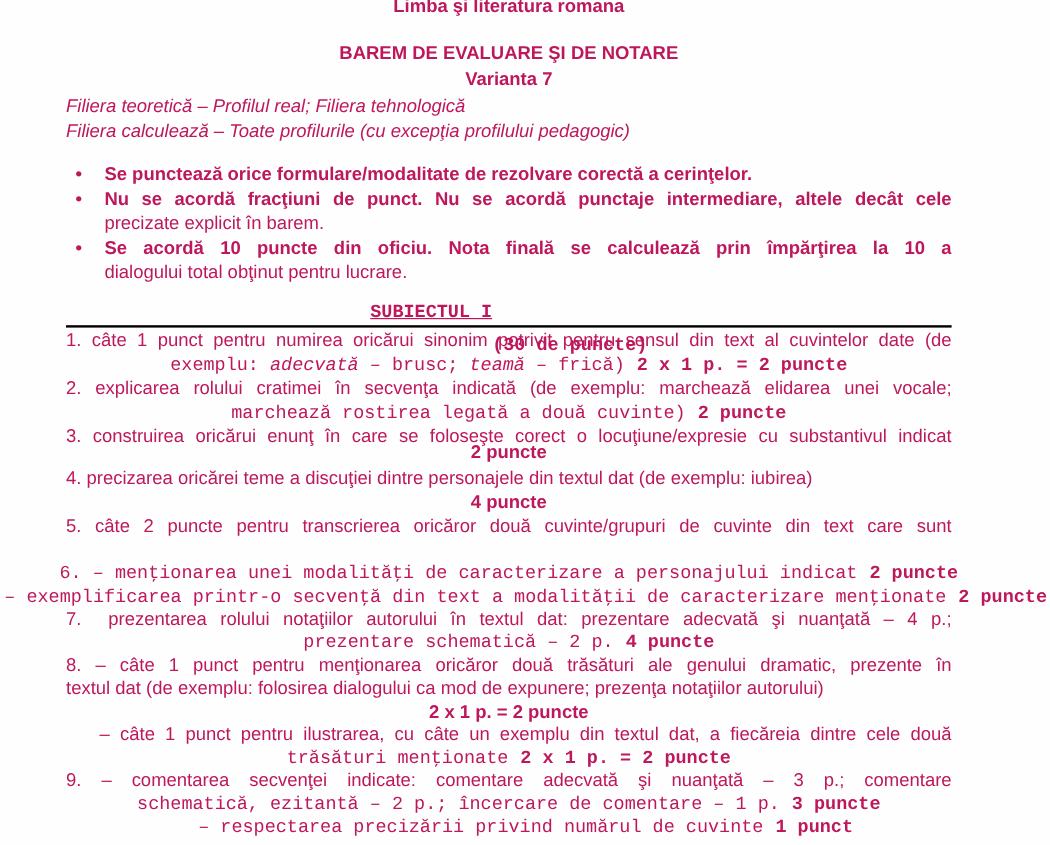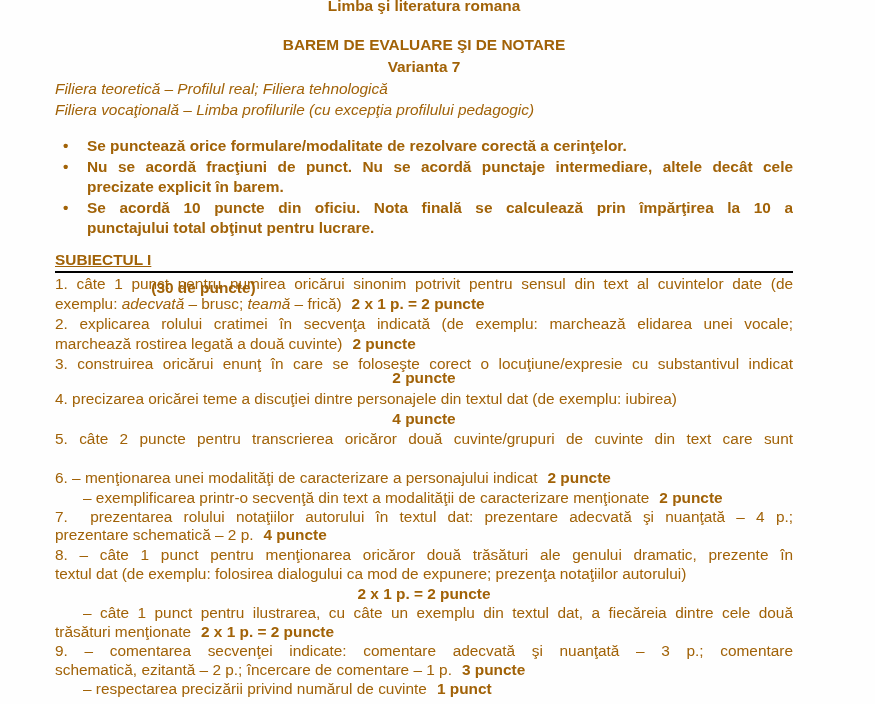--- a/index.html
+++ b/index.html
@@ -5,88 +5,88 @@
   html, body { margin: 0; padding: 0; background: #ffffff; }
   .page {
     position: relative;
     width: 875px;
     height: 704px;
     background: #fefefe;
     overflow: hidden;
     font-family: "Liberation Sans", "DejaVu Sans", sans-serif;
     font-size: 15.4px;
     line-height: 20px;
-    color: #a16207;
+    color: #be185d;
   }
   .row {
     position: absolute;
     left: 55px;
     width: 738px;
     height: 20px;
     white-space: nowrap;
   }
   .center { text-align: center; }
   .right  { text-align: center; }
   .b  { font-weight: bold; }
   .bi { font-weight: normal; font-style: italic; }
   .it { font-style: italic; }
   .just {
     text-align: justify;
     text-align-last: justify;
     white-space: normal;
     overflow: hidden;
   }
-  .flexrow { display: flex; justify-content: flex-start; }
+  .flexrow { display: flex; justify-content: center; font-family: Liberation Mono, monospace; }
   .pts { font-weight: bold; flex: none; padding-left: 10px; }
   .ind { padding-left: 28px; width: 710px; }
   .brow { display: flex; }
   .bullet {
     flex: none;
     width: 32px;
     padding-left: 8px;
     box-sizing: border-box;
     font-weight: bold;
   }
   .btxt { flex: 1; font-weight: bold; }
-  .wrapind { padding-left: 32px; width: 706px; font-weight: bold; }
+  .wrapind { padding-left: 32px; width: 706px; font-weight: normal; }
   .sechead {
     border-bottom: 2.5px solid #000;
     height: 21px;
   }
   .sechead .t { font-weight: bold; text-decoration: underline; }
   .sechead .p { font-weight: bold; margin-top: 28px; }
 </style>
 </head>
 <body>
 
 <div class="page">
 
   <div class="row center b" style="top:-4px">Limba şi literatura romana</div>
   <div class="row center b" style="top:35px">BAREM DE EVALUARE ŞI DE NOTARE</div>
   <div class="row right b" style="top:57px">Varianta 7</div>
   <div class="row bi" style="top:79px">Filiera teoretică – Profilul real; Filiera tehnologică</div>
-  <div class="row" style="top:100px"><span class="bi">Filiera vocaţională – Limba profilurile (cu excepţia profilului pedagogic</span><span class="it">)</span></div>
+  <div class="row" style="top:100px"><span class="bi">Filiera calculează – Toate profilurile (cu excepţia profilului pedagogic</span><span class="it">)</span></div>
 
   <div class="row brow" style="top:136px">
     <span class="bullet">•</span>
     <div class="btxt">Se punctează orice formulare/modalitate de rezolvare corectă a cerinţelor.</div>
   </div>
   <div class="row brow" style="top:157px">
     <span class="bullet">•</span>
     <div class="btxt just">Nu se acordă fracţiuni de punct. Nu se acordă punctaje intermediare, altele decât cele</div>
   </div>
   <div class="row" style="top:177px">
     <div class="wrapind">precizate explicit în barem.</div>
   </div>
   <div class="row brow" style="top:198px">
     <span class="bullet">•</span>
     <div class="btxt just">Se acordă 10 puncte din oficiu. Nota finală se calculează prin împărţirea la 10 a</div>
   </div>
   <div class="row" style="top:218px">
-    <div class="wrapind">punctajului total obţinut pentru lucrare.</div>
+    <div class="wrapind">dialogului total obţinut pentru lucrare.</div>
   </div>
 
   <div class="row flexrow sechead" style="top:250px">
     <span class="t">SUBIECTUL I</span>
     <span class="p">(30 de puncte)</span>
   </div>
 
   <div class="row just" style="top:274px">1. câte 1 punct pentru numirea oricărui sinonim potrivit pentru sensul din text al cuvintelor date (de</div>
   <div class="row flexrow" style="top:294px">
     <span><span>exemplu: </span><span class="it">adecvată</span><span> – brusc; </span><span class="it">teamă</span><span> – frică)</span></span>

